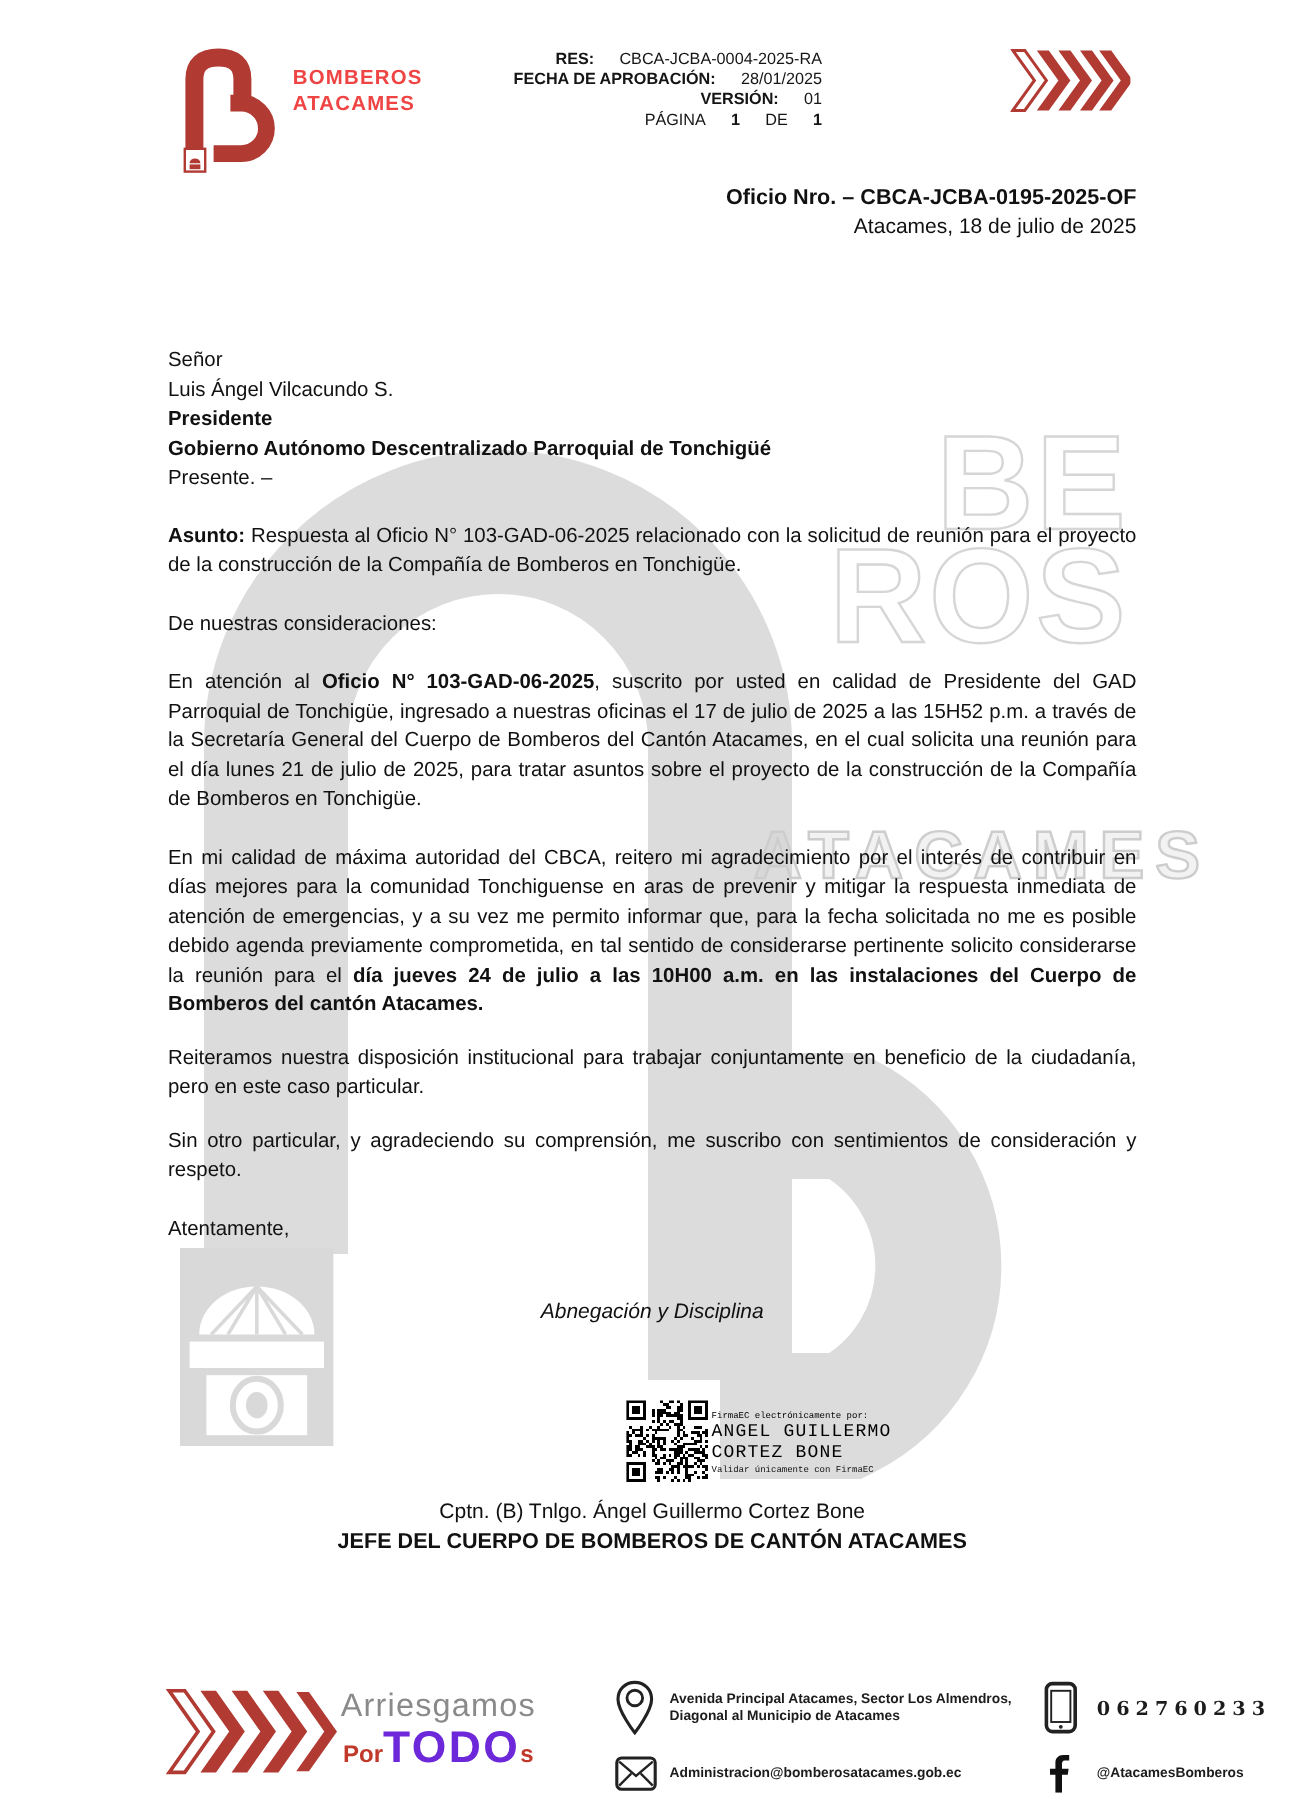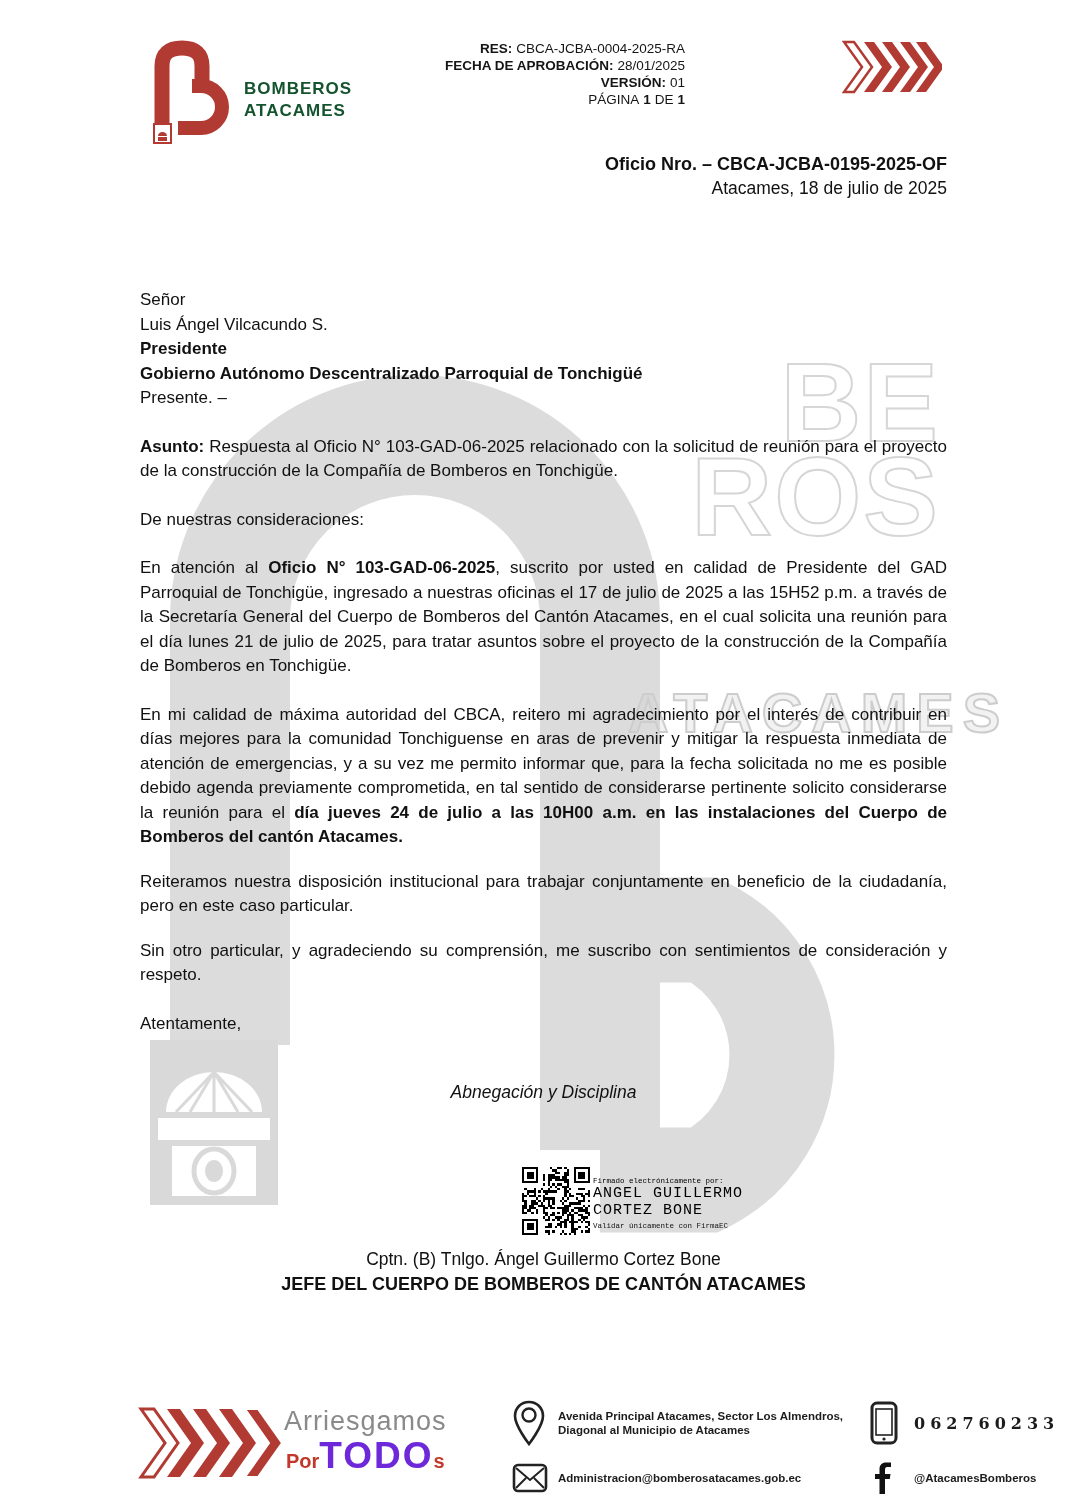--- a/index.html
+++ b/index.html
@@ -14,24 +14,24 @@
     color:transparent; -webkit-text-stroke:2px #d6d6d6; }
   .wm-atacames { top:680px; left:628px; font-weight:bold; font-size:56px;
     letter-spacing:9px; color:rgba(205,205,205,.25); -webkit-text-stroke:2px #cdcdcd; }
 
   
   .content { position:relative; z-index:1; padding:0 133px 0 140px; }
 
   
   .header-zone { position:relative; height:114px; margin-top:36px; }
   .brand { position:absolute; left:0; top:0; display:flex; align-items:flex-start; }
-  .brand-text { margin:42px 0 0 8px; font-weight:bold; color:#14532d; font-size:17px; line-height:22px; letter-spacing:1px; }
+  .brand-text { margin:18px 0 0 8px; font-weight:bold; color:#ef4444; font-size:17px; line-height:22px; letter-spacing:1px; }
   .meta { position:absolute; left:205px; top:4px; width:340px; text-align:right; font-size:13.5px; line-height:17px; color:#151515; }
   .meta b { font-weight:bold; }
-  .meta .v { margin-left:4px; }
+  .meta .v { margin-left:21px; }
   .chevrons-top { position:absolute; right:5px; top:2px; }
 
   
   .oficio { text-align:right; margin-top:2px; }
   .oficio-num { font-weight:bold; font-size:18px; line-height:24px; }
   .oficio-date { font-size:17.5px; line-height:24px; }
 
   
   .block { font-size:17px; line-height:24.5px; }
   .recipient { margin-top:88px; }
@@ -431,21 +431,21 @@
             <rect x="2" y="2" width="3" height="3"></rect>
           <rect x="22" y="0" width="7" height="7"></rect>
             <rect x="23" y="1" width="5" height="5" fill="#fff"></rect>
             <rect x="24" y="2" width="3" height="3"></rect>
           <rect x="0" y="22" width="7" height="7"></rect>
             <rect x="1" y="23" width="5" height="5" fill="#fff"></rect>
             <rect x="2" y="24" width="3" height="3"></rect>
         </g>
       </svg>
       <div class="sig-txt">
-        <div class="sig-tiny">Firmado electrónicamente por:</div>
+        <div class="sig-tiny">FirmaEC electrónicamente por:</div>
         <div class="sig-name">ANGEL GUILLERMO</div>
         <div class="sig-name">CORTEZ BONE</div>
         <div class="sig-tiny2">Validar únicamente con FirmaEC</div>
       </div>
     </div>
 
     <div class="signer">
       <div>Cptn. (B) Tnlgo. Ángel Guillermo Cortez Bone</div>
       <div class="title">JEFE DEL CUERPO DE BOMBEROS DE CANTÓN ATACAMES</div>
     </div>

